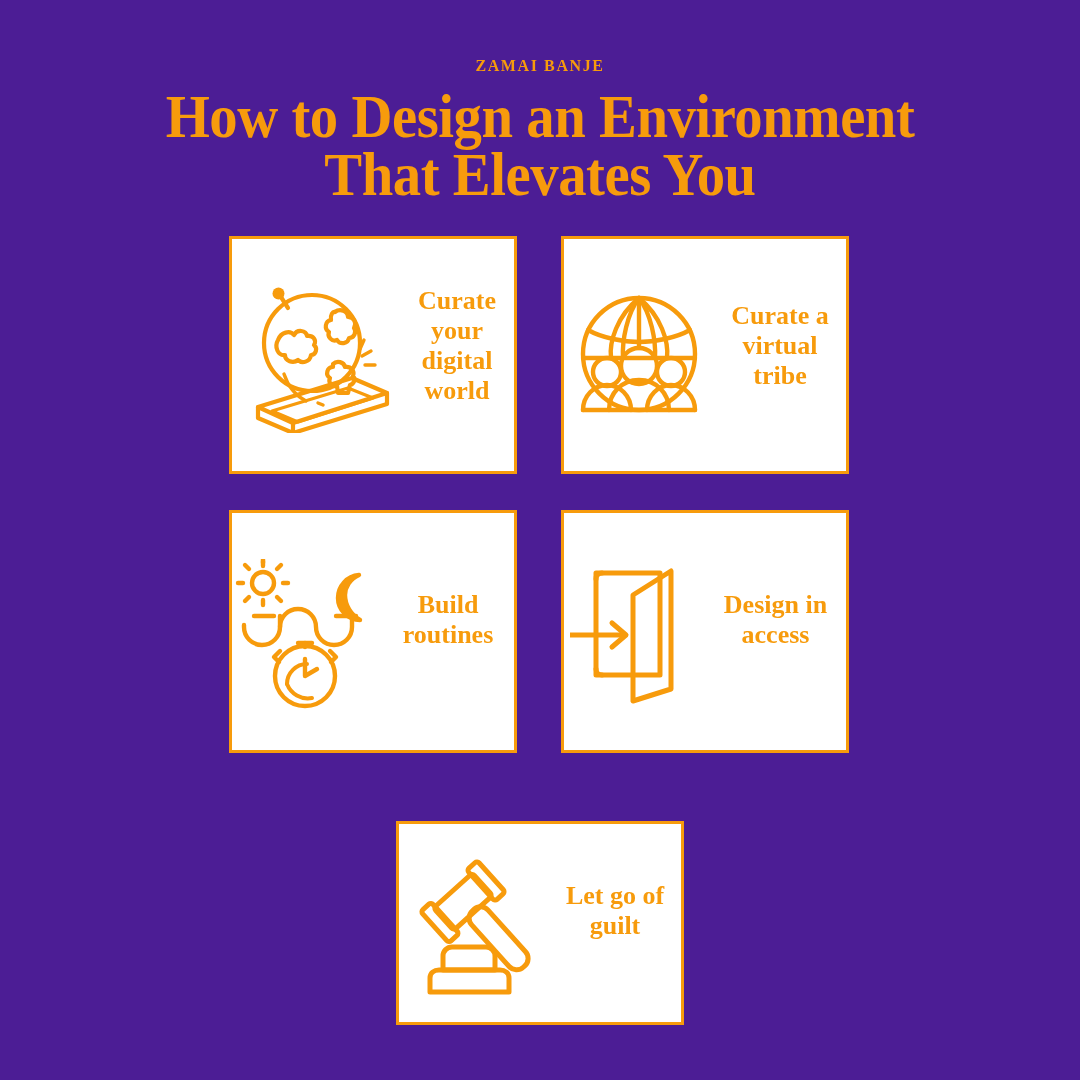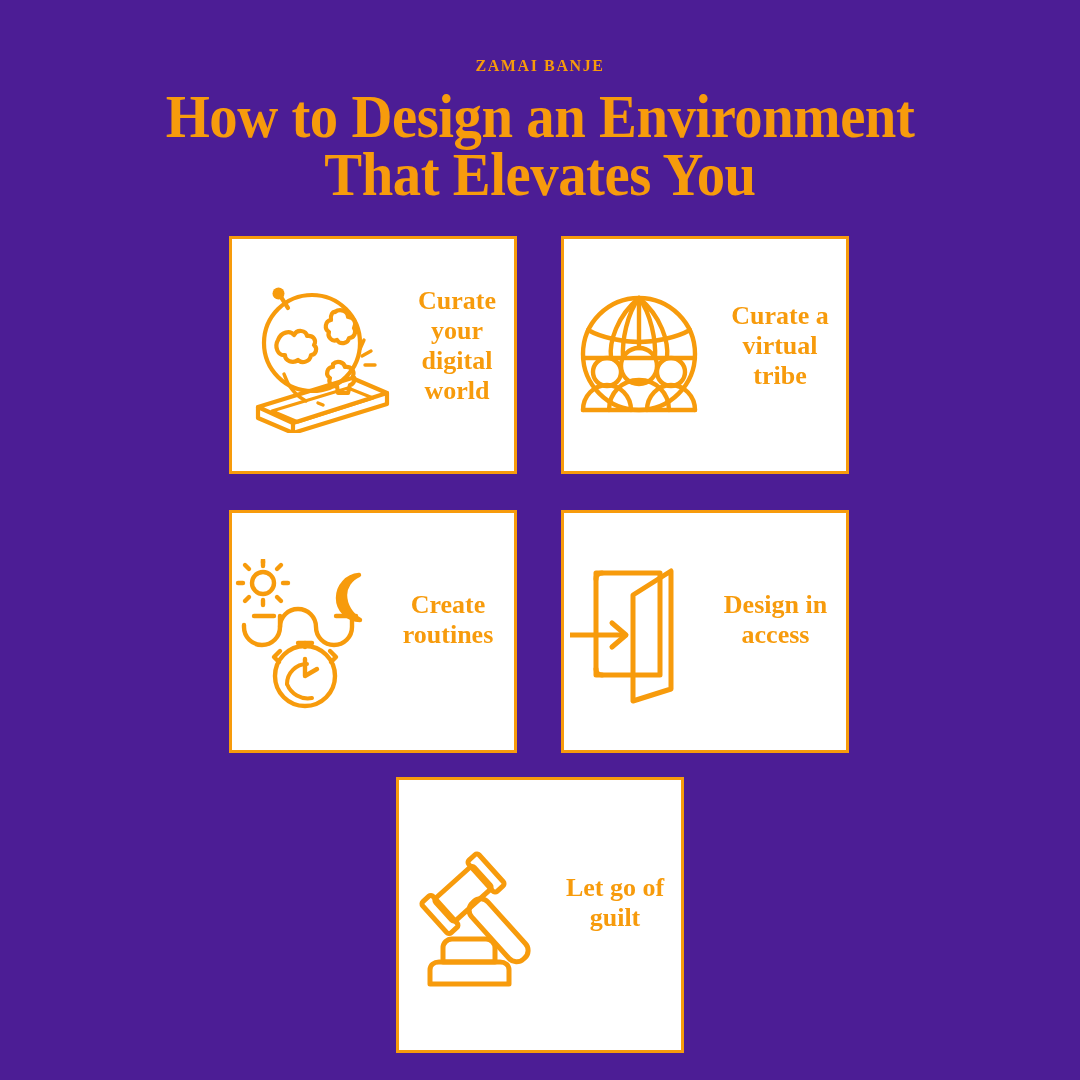--- a/index.html
+++ b/index.html
@@ -111,21 +111,22 @@
   }
 
   
   .bottom-row {
     position: absolute;
     top: 777px;
     left: 396px;
     width: 288px;
   }
   .bottom-row .card {
-    height: 276px;
+    height: 204px;
+    margin-top: 44px;
   }
 
   svg { display: block; }
 </style>
 </head>
 <body>
 
 <div class="page">
 
   <div class="brand">ZAMAI BANJE</div>
@@ -254,21 +255,21 @@
 
               <path d="M98 92 l6 6 l-5 5"></path>
 
               <path d="M55 125 c0 -11 9 -20 20 -20" stroke-width="4"></path>
               <path d="M55 125 c4 10 14 16 25 14" stroke-width="4"></path>
 
               <path d="M73 100 L73 117 L85 110"></path>
             </svg>
           </span>
         </div>
-        <div class="card-label single">Create routines</div>
+        <div class="card-label single">Build routines</div>
       </div>
 
       <div class="card tall">
         <div class="icon-wrap">
           <span>
             <svg width="130" height="144" viewBox="0 0 130 144" fill="none" stroke="#F79B0C" stroke-width="5" stroke-linecap="round" stroke-linejoin="round">
 
               <path d="M26 10 L90 10 L90 112 L26 112 Z" rx="6"></path>
               <path d="M26 16 c0 -4 3 -6 6 -6"></path>
               <path d="M26 106 c0 4 3 6 6 6"></path>

